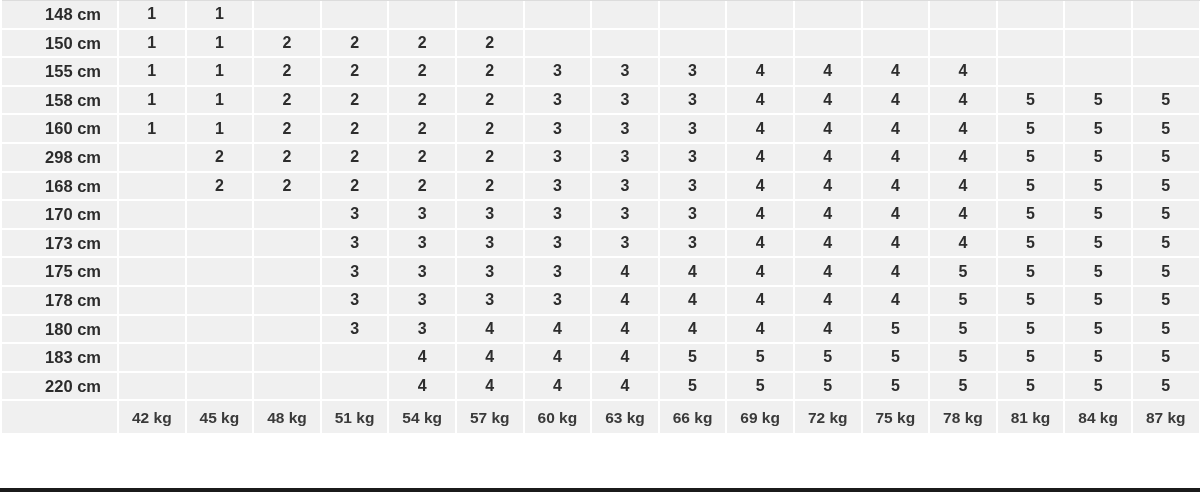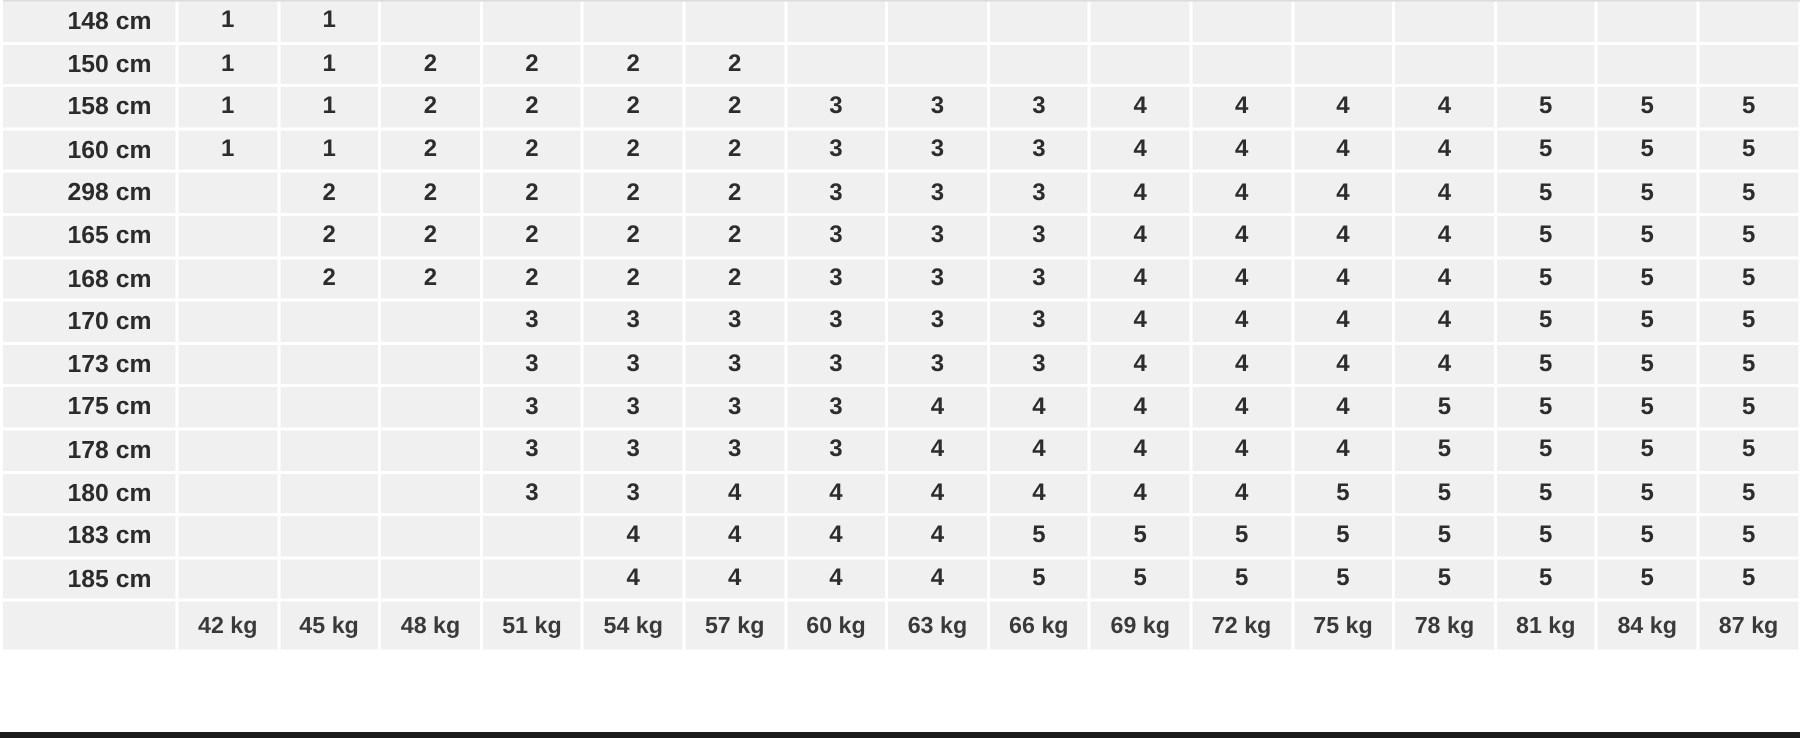--- a/index.html
+++ b/index.html
@@ -142,20 +142,39 @@
           <td class="c0"></td>
           <td class="c0"></td>
           <td class="c0"></td>
           <td class="c0"></td>
           <td class="c0"></td>
           <td class="c0"></td>
           <td class="c0"></td>
           <td class="c0"></td>
         </tr>
         <tr>
+          <td class="rowlabel">155 cm</td>
+          <td class="c1">1</td>
+          <td class="c1">1</td>
+          <td class="c2">2</td>
+          <td class="c2">2</td>
+          <td class="c2">2</td>
+          <td class="c2">2</td>
+          <td class="c3">3</td>
+          <td class="c3">3</td>
+          <td class="c3">3</td>
+          <td class="c4">4</td>
+          <td class="c4">4</td>
+          <td class="c4">4</td>
+          <td class="c4">4</td>
+          <td class="c0"></td>
+          <td class="c0"></td>
+          <td class="c0"></td>
+        </tr>
+        <tr>
           <td class="rowlabel">158 cm</td>
           <td class="c1">1</td>
           <td class="c1">1</td>
           <td class="c2">2</td>
           <td class="c2">2</td>
           <td class="c2">2</td>
           <td class="c2">2</td>
           <td class="c3">3</td>
           <td class="c3">3</td>
           <td class="c3">3</td>
@@ -199,39 +218,20 @@
           <td class="c3">3</td>
           <td class="c4">4</td>
           <td class="c4">4</td>
           <td class="c4">4</td>
           <td class="c4">4</td>
           <td class="c5">5</td>
           <td class="c5">5</td>
           <td class="c5">5</td>
         </tr>
         <tr>
-          <td class="rowlabel">165 cm</td>
-          <td class="c0"></td>
-          <td class="c2">2</td>
-          <td class="c2">2</td>
-          <td class="c2">2</td>
-          <td class="c2">2</td>
-          <td class="c2">2</td>
-          <td class="c3">3</td>
-          <td class="c3">3</td>
-          <td class="c3">3</td>
-          <td class="c4">4</td>
-          <td class="c4">4</td>
-          <td class="c4">4</td>
-          <td class="c4">4</td>
-          <td class="c5">5</td>
-          <td class="c5">5</td>
-          <td class="c5">5</td>
-        </tr>
-        <tr>
           <td class="rowlabel">168 cm</td>
           <td class="c0"></td>
           <td class="c2">2</td>
           <td class="c2">2</td>
           <td class="c2">2</td>
           <td class="c2">2</td>
           <td class="c2">2</td>
           <td class="c3">3</td>
           <td class="c3">3</td>
           <td class="c3">3</td>
@@ -351,21 +351,21 @@
           <td class="c5">5</td>
           <td class="c5">5</td>
           <td class="c5">5</td>
           <td class="c5">5</td>
           <td class="c5">5</td>
           <td class="c5">5</td>
           <td class="c5">5</td>
           <td class="c5">5</td>
         </tr>
         <tr>
-          <td class="rowlabel">185 cm</td>
+          <td class="rowlabel">220 cm</td>
           <td class="c0"></td>
           <td class="c0"></td>
           <td class="c0"></td>
           <td class="c0"></td>
           <td class="c4">4</td>
           <td class="c4">4</td>
           <td class="c4">4</td>
           <td class="c4">4</td>
           <td class="c5">5</td>
           <td class="c5">5</td>

